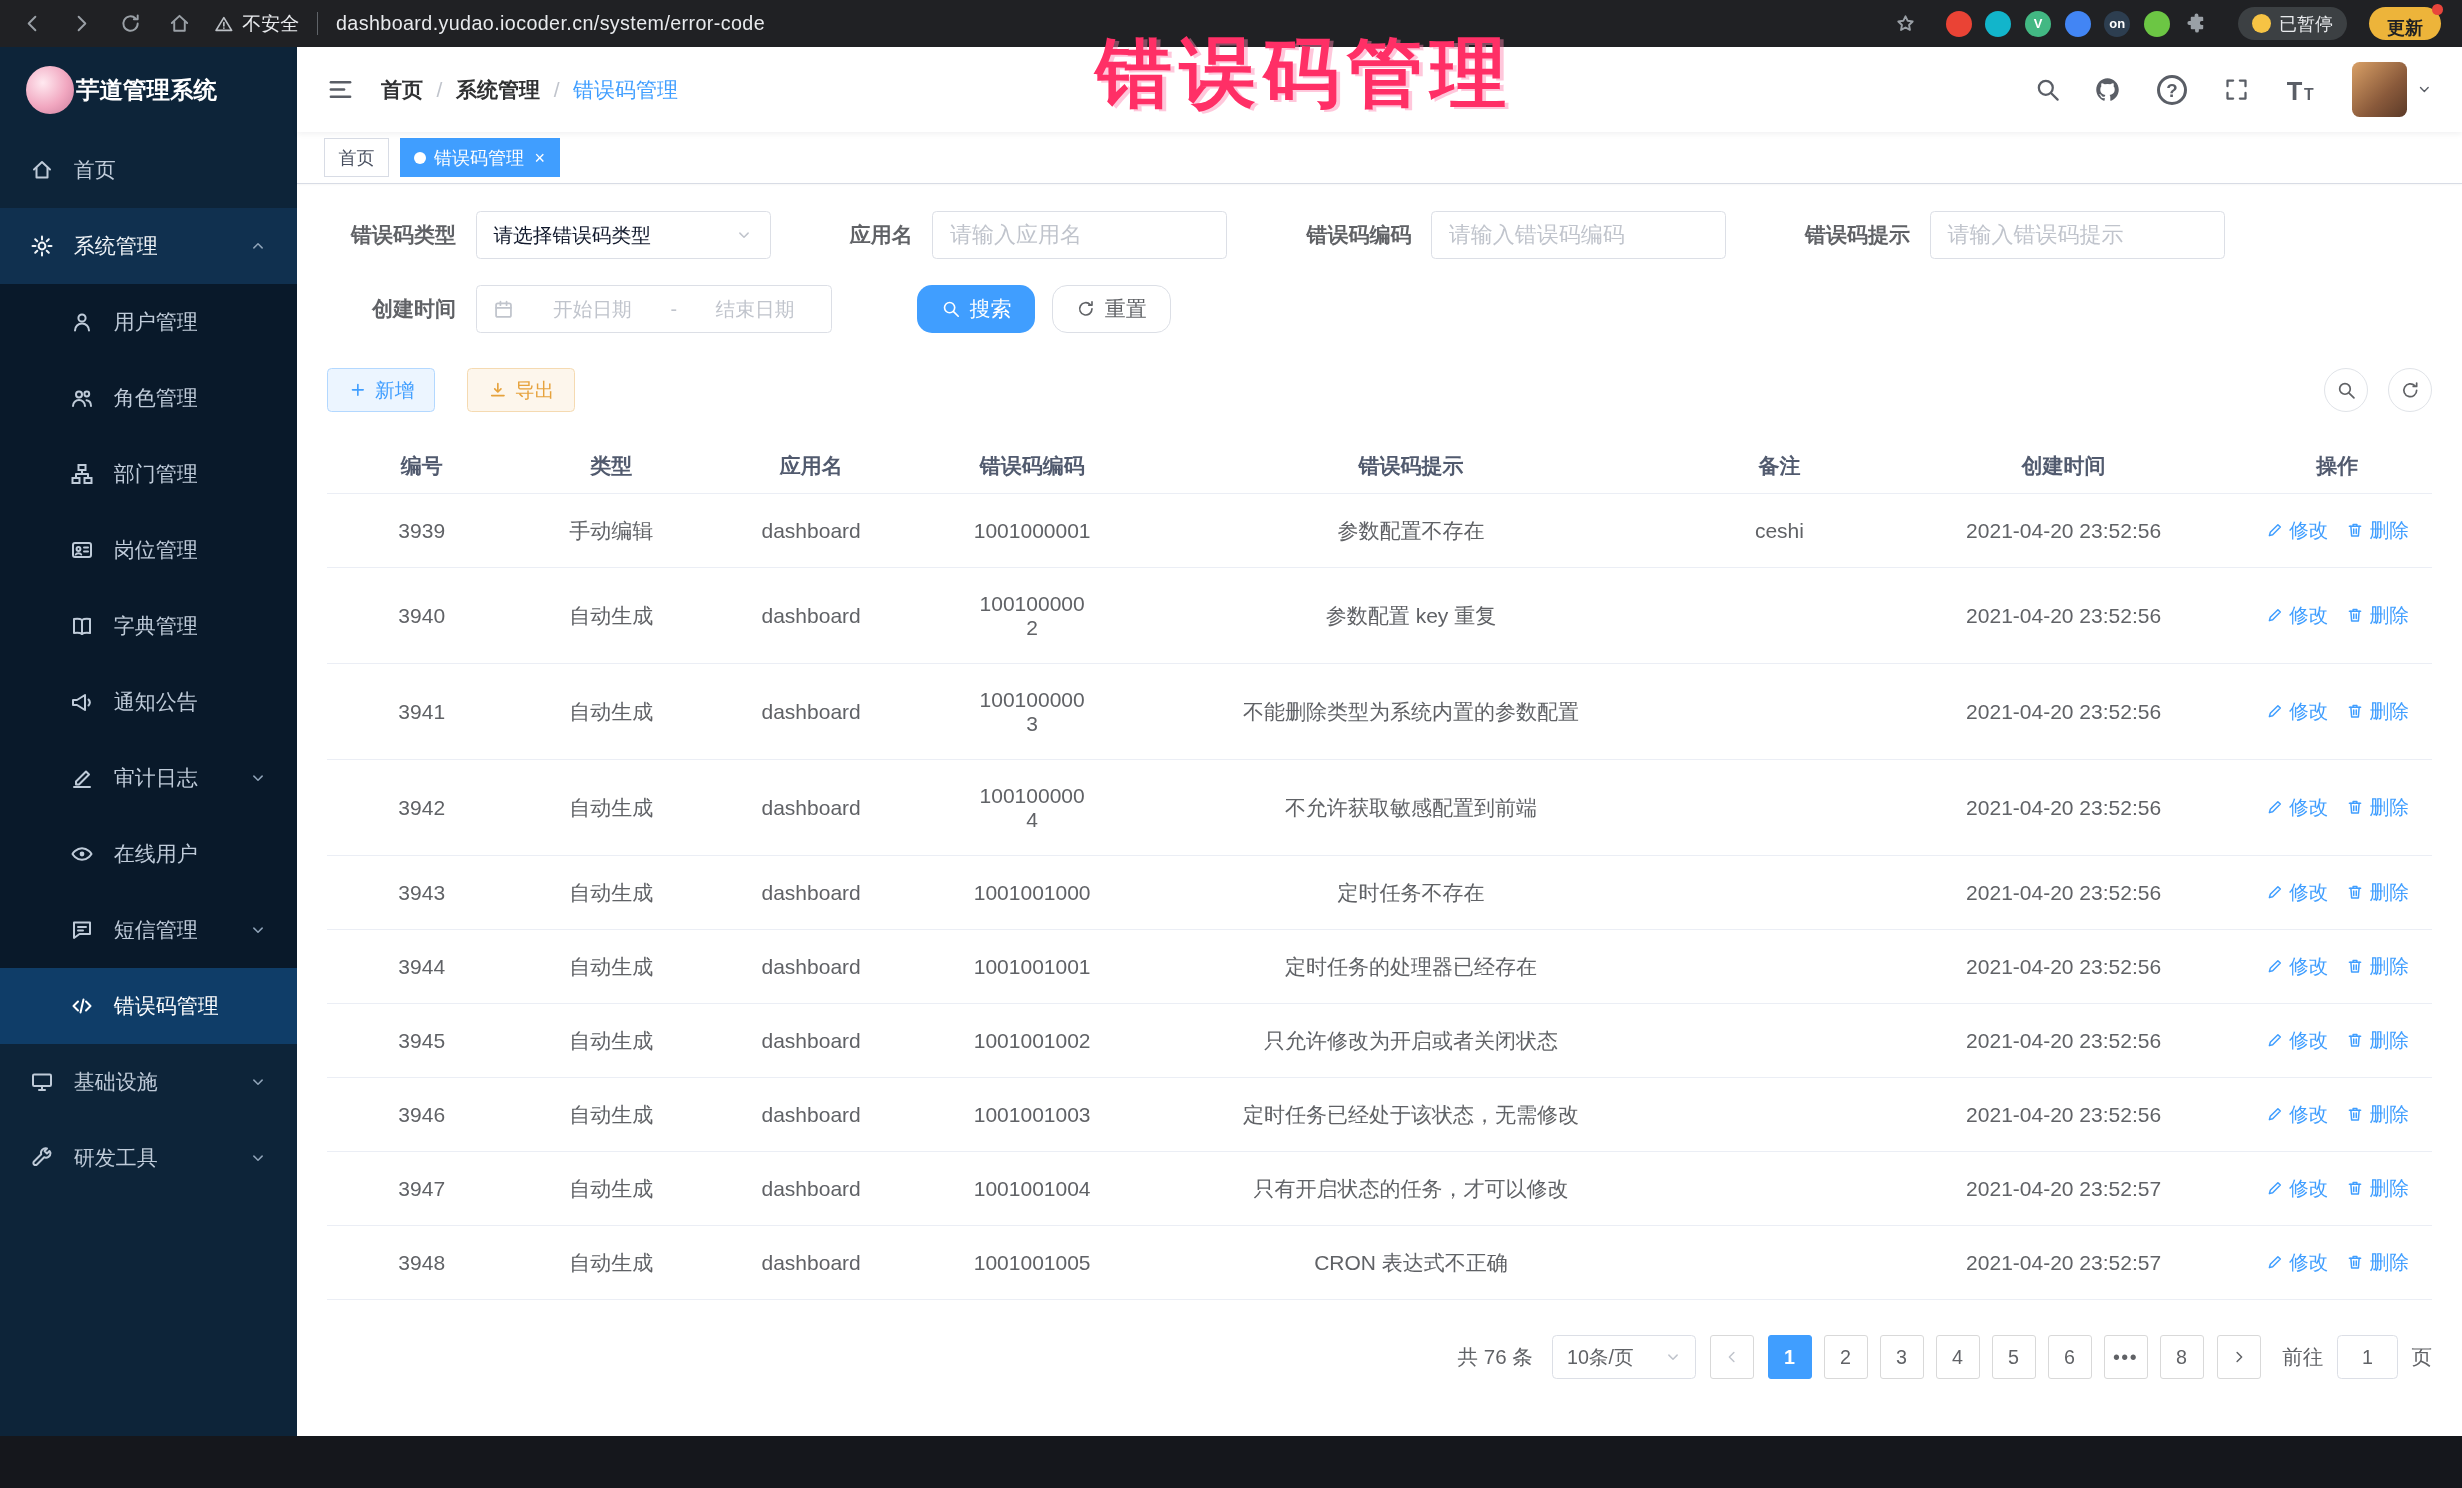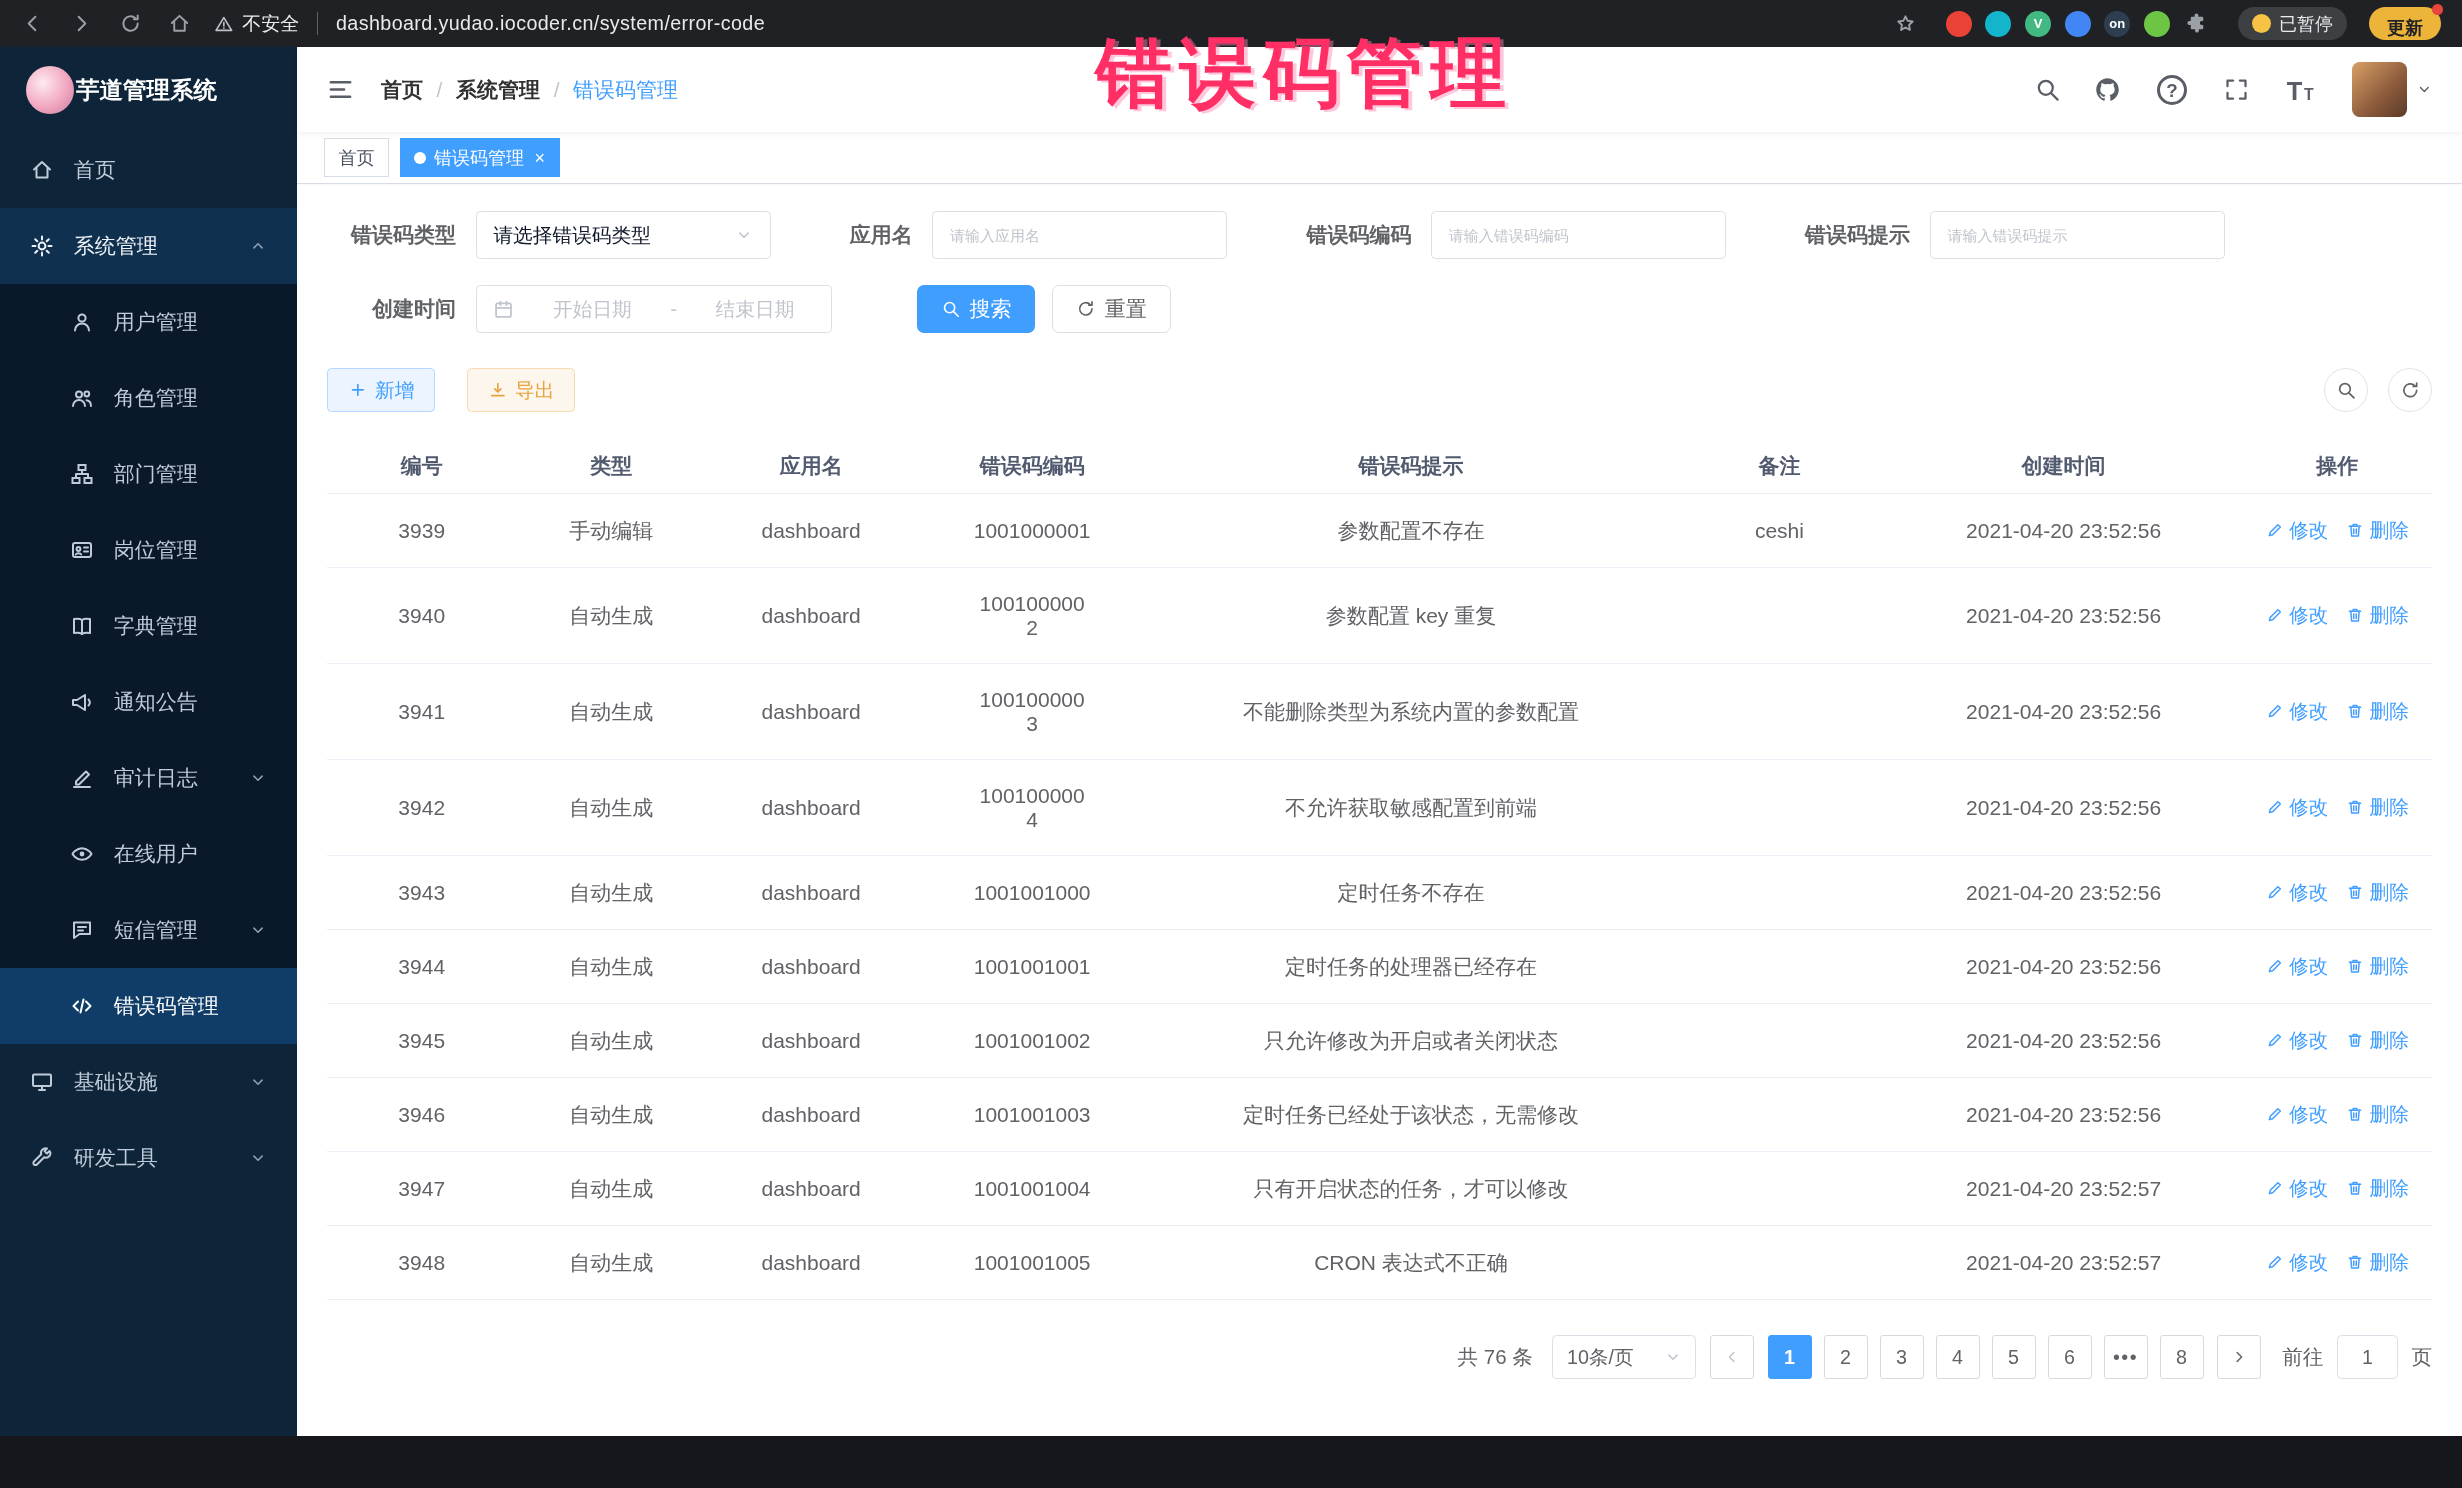--- a/index.html
+++ b/index.html
@@ -69,27 +69,27 @@
   .content{flex:1;padding:27px 30px 0;background:#fff;min-height:0;display:flex;flex-direction:column}
   .filter-row{display:flex;align-items:center;margin-bottom:26px}
   .f-group{display:flex;align-items:center;margin-right:79px}
   .f-label{font-size:21px;font-weight:700;color:#606266;margin-right:19.7px;white-space:nowrap}
   .f-label-first{width:129px;text-align:right}
   .f-control{height:48px;border:0.8px solid #dcdfe6;border-radius:4.5px;background:#fff;display:flex;align-items:center;padding:0 16.7px;font-size:19.7px;color:#606266}
   .f-select{width:295px;justify-content:space-between;cursor:pointer}
   .f-select .ph{color:#0f172a}
   .sel-caret{font-size:18px;color:#c0c4cc;display:flex}
   .f-input{width:295px}
-  .f-input input{border:none;outline:none;width:100%;font-size:15px;color:#606266;background:transparent}
+  .f-input input{border:none;outline:none;width:100%;font-size:22px;color:#606266;background:transparent}
   input::placeholder{color:#c0c4cc}
   .f-date{width:356px;gap:21px}
   .f-date .cal{display:flex;font-size:21px;color:#c0c4cc}
   .f-date input{border:none;outline:none;width:114px;font-size:19.7px;text-align:center;color:#606266;background:transparent}
   .f-date .sep{color:#c0c4cc;font-size:19.7px}
-  .btn{height:48px;border-radius:7px;display:inline-flex;align-items:center;gap:9px;font-size:21px;padding:0 23px;cursor:pointer;border:0.8px solid transparent}
+  .btn{height:48px;border-radius:15px;display:inline-flex;align-items:center;gap:9px;font-size:21px;padding:0 23px;cursor:pointer;border:0.8px solid transparent}
   .bic{display:flex;font-size:19.7px}
   .btn-primary{background:var(--accent,#409eff);color:#fff;margin-left:6px}
   .btn-default{background:#fff;border-color:#dcdfe6;color:#606266;margin-left:16.7px}
 
   .toolbar{display:flex;align-items:center;margin-top:9px}
   .btn-sm{height:44px;font-size:19.7px;padding:0 19.7px;border-radius:4.5px;display:inline-flex;align-items:center;gap:7.6px;cursor:pointer}
   .btn-add{background:var(--accent-bg,#ecf5ff);border:0.8px solid var(--accent-border,#b3d8ff);color:var(--accent,#409eff)}
   .btn-export{background:var(--warning-bg,#fdf6ec);border:0.8px solid var(--warning-border,#f5dab1);color:var(--warning,#e6a23c);margin-left:32px}
   .toolbar-right{margin-left:auto;display:flex;gap:19.7px}
   .circle-btn{width:44px;height:44px;border-radius:50%;border:0.8px solid #e0e3e8;display:flex;align-items:center;justify-content:center;color:#606266;font-size:20.5px;background:#fff;cursor:pointer}

